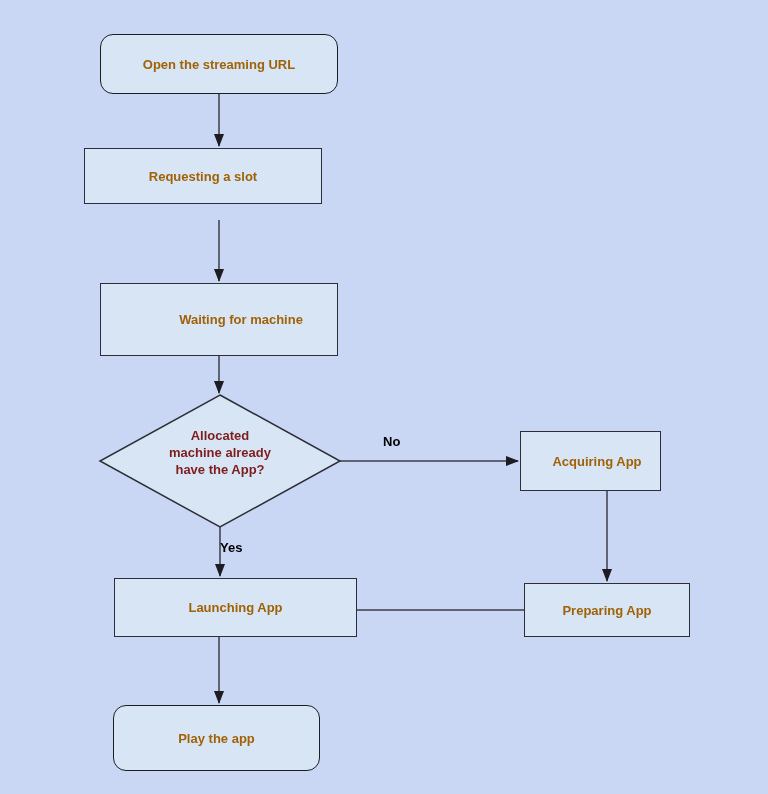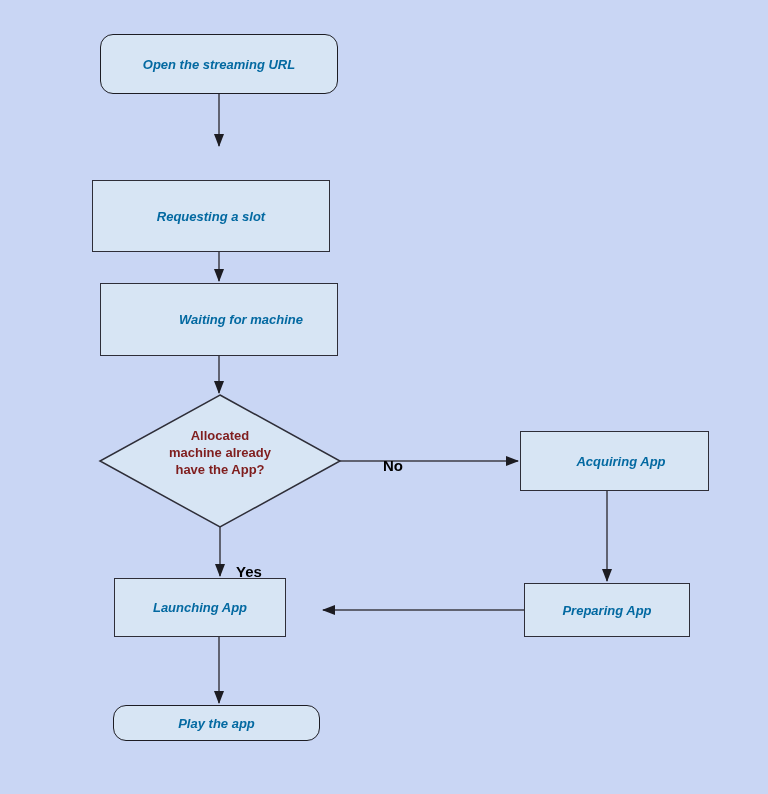--- a/index.html
+++ b/index.html
@@ -29,55 +29,53 @@
     position: absolute;
     box-sizing: border-box;
     background: #d7e5f4;
     border: 1.5px solid #2e2e38;
     display: flex;
     align-items: center;
     justify-content: center;
     text-align: left;
     font-weight: bold;
     font-size: 13px;
-    color: #0369a1;
+    color: #a16207;
     line-height: 17px;
-    font-style: italic;
   }
   .node.rounded {
     border-radius: 13px;
     border-color: #1d1d24;
   }
   .node-start      { left: 100px; top: 34px;  width: 238px; height: 60px; }
-  .node-requesting { left: 92px; top: 148px; width: 238px; height: 72px; margin-top: 32px; }
+  .node-requesting { left: 84px; top: 148px; width: 238px; height: 56px; }
   .node-waiting    { left: 100px; top: 283px; width: 238px; height: 73px; padding-left: 44px; }
-  .node-acquiring  { left: 520px; top: 431px; width: 189px; height: 60px; padding-left: 13px; }
+  .node-acquiring  { left: 520px; top: 431px; width: 141px; height: 60px; padding-left: 13px; }
   .node-preparing  { left: 524px; top: 583px; width: 166px; height: 54px; }
-  .node-launching  { left: 114px; top: 578px; width: 172px; height: 59px; }
-  .node-play       { left: 113px; top: 705px; width: 207px; height: 36px; }
+  .node-launching  { left: 114px; top: 578px; width: 243px; height: 59px; }
+  .node-play       { left: 113px; top: 705px; width: 207px; height: 66px; }
   .decision-label {
     position: absolute;
     left: 165px;
     top: 427px;
     width: 110px;
     text-align: center;
     font-weight: bold;
     font-size: 13px;
     color: #7f1d1d;
     line-height: 17px;
   }
   .edge-label {
     position: absolute;
     font-weight: bold;
-    font-size: 15px;
+    font-size: 13px;
     color: #000000;
-    margin-top: 23px;
   }
   .edge-label-no  { left: 383px; top: 434px; }
-  .edge-label-yes { left: 236px; top: 540px; }
+  .edge-label-yes { left: 220px; top: 540px; }
 </style>
 </head>
 <body>
 
 <div class="canvas">
 
   <svg class="edges-layer" width="768" height="794" viewBox="0 0 768 794" xmlns="http://www.w3.org/2000/svg">
     <defs>
       <marker id="arrow" markerWidth="13" markerHeight="10" refX="12" refY="5" orient="auto" markerUnits="userSpaceOnUse">
         <path d="M0,0 L13,5 L0,10 Z" fill="#1c1c22"></path>

